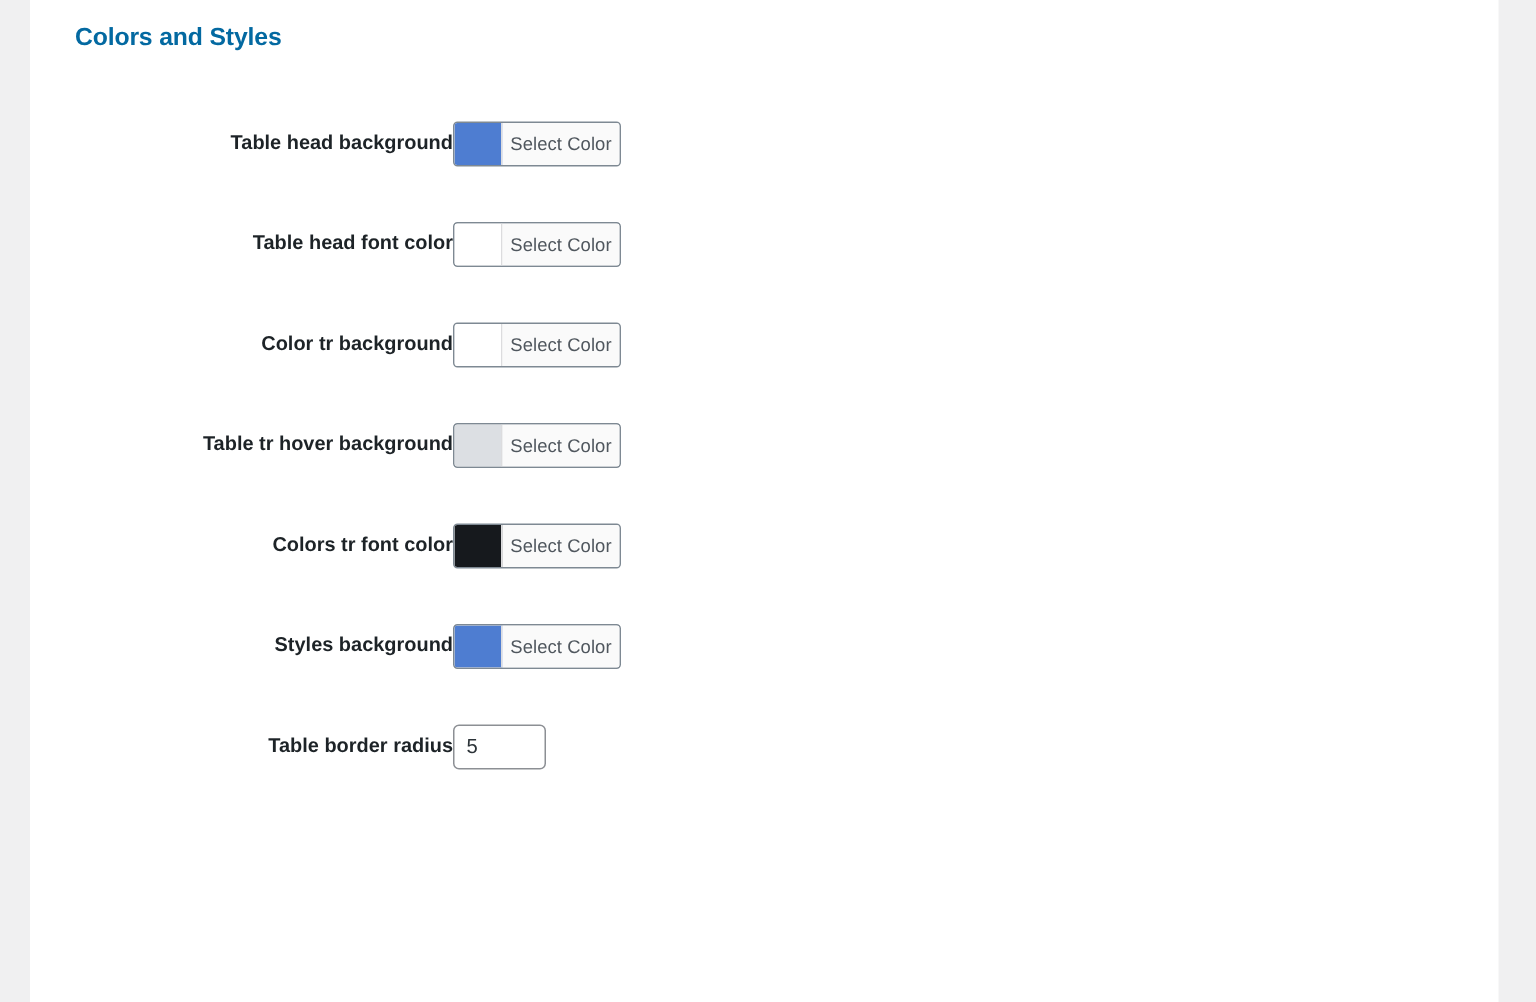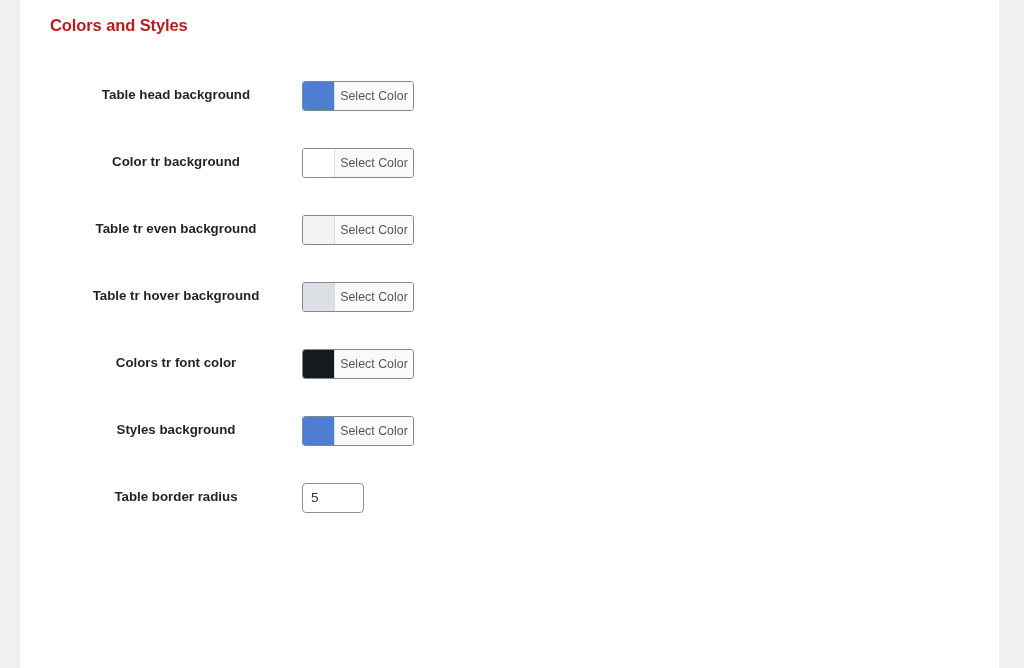--- a/index.html
+++ b/index.html
@@ -44,36 +44,36 @@
     width: 979px;
     height: 668px;
     background: #ffffff;
   }
   .section-title {
     position: absolute;
     left: 30px;
     top: 16px;
     font-size: 16.5px;
     font-weight: bold;
-    color: #b91c1c;
+    color: #0369a1;
     letter-spacing: -0.1px;
   }
   .settings-table {
     position: absolute;
     left: 0;
     top: 62px;
     width: 979px;
     border-collapse: collapse;
   }
   .settings-table tr {
     height: 67px;
   }
   .settings-table th {
     width: 252px;
-    text-align: center;
+    text-align: right;
     vertical-align: middle;
     padding: 0 0 0 30px;
     font-size: 13.3px;
     font-weight: bold;
     color: #1d2327;
     line-height: 1.4;
   }
   .settings-table td {
     vertical-align: middle;
     padding: 0;
@@ -142,40 +142,40 @@
         <tr>
           <th>Table head background</th>
           <td>
             <div class="color-picker">
               <span class="color-swatch" style="background:#4e7dd1"></span>
               <span class="color-picker-label">Select Color</span>
             </div>
           </td>
         </tr>
 
+        <tr>
+          <th>Table head font color</th>
+          <td>
+            <div class="color-picker">
+              <span class="color-swatch" style="background:#ffffff"></span>
+              <span class="color-picker-label">Select Color</span>
+            </div>
+          </td>
+        </tr>
 
         <tr>
           <th>Color tr background</th>
           <td>
             <div class="color-picker">
               <span class="color-swatch" style="background:#ffffff"></span>
               <span class="color-picker-label">Select Color</span>
             </div>
           </td>
         </tr>
 
-        <tr>
-          <th>Table tr even background</th>
-          <td>
-            <div class="color-picker">
-              <span class="color-swatch" style="background:#f1f3f5"></span>
-              <span class="color-picker-label">Select Color</span>
-            </div>
-          </td>
-        </tr>
 
         <tr>
           <th>Table tr hover background</th>
           <td>
             <div class="color-picker">
               <span class="color-swatch" style="background:#dcdfe3"></span>
               <span class="color-picker-label">Select Color</span>
             </div>
           </td>
         </tr>

